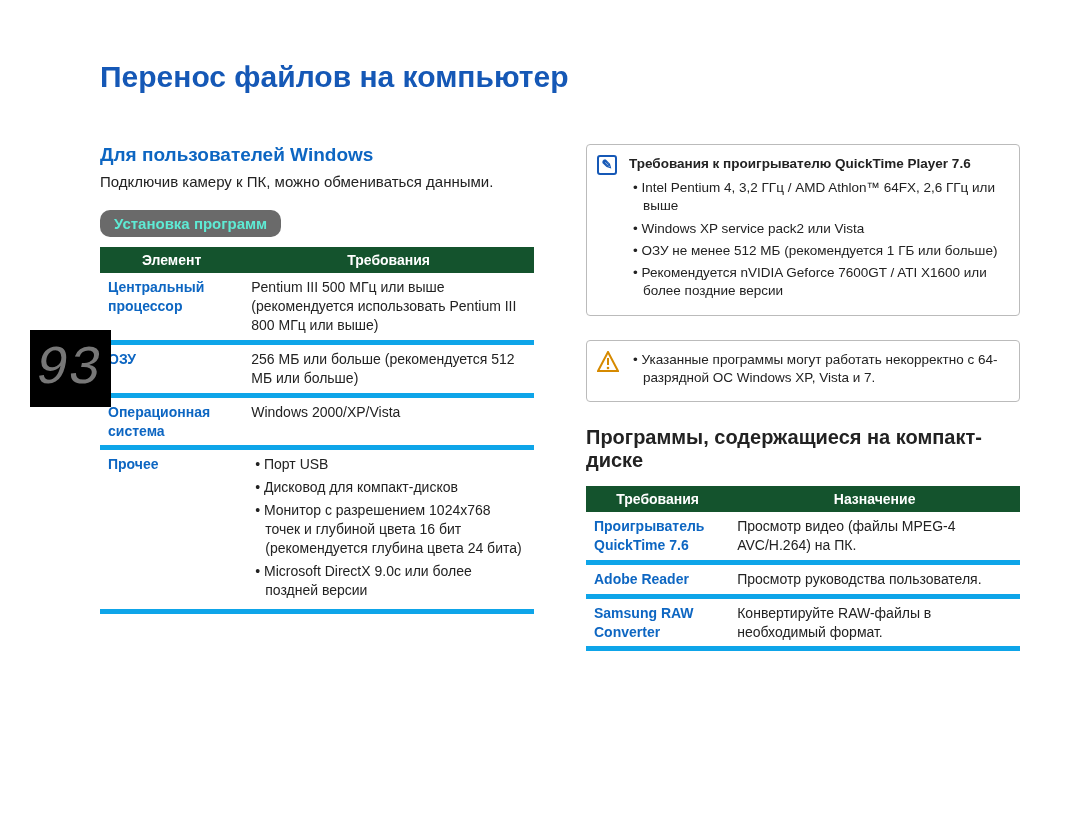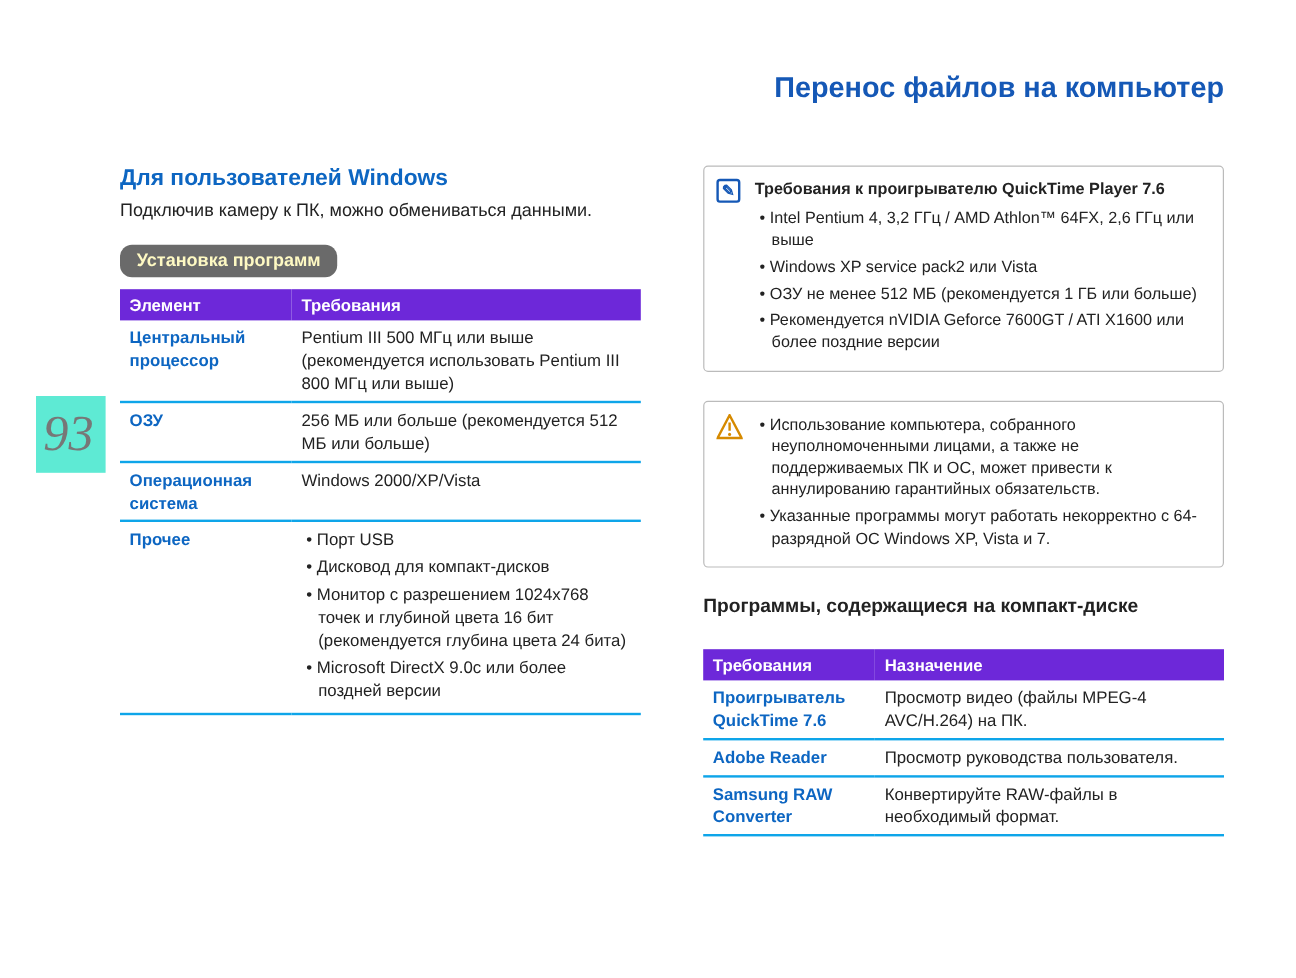--- a/index.html
+++ b/index.html
@@ -1,41 +1,41 @@
 <!DOCTYPE html>
 <html><head>
 <meta charset="utf-8">
 <style>
   * { box-sizing: border-box; margin: 0; padding: 0; }
   html, body { width: 1080px; height: 815px; background: #fff; font-family: Arial, Helvetica, sans-serif; color: #222; }
   .page { position: relative; width: 1080px; height: 815px; padding: 60px 60px 20px 100px; }
   .page-number {
     position: absolute; left: 30px; top: 330px;
-    font-style: italic; font-size: 42px; color: #777;
-    font-family: Liberation Serif, serif;
-    background: #5eead4; padding: 8px 10px 8px 6px;
+    font-style: italic; font-size: 54px; color: #777;
+    font-family: Liberation Mono, monospace;
+    background: #000000; padding: 8px 10px 8px 6px;
   }
-  .page-title { color: #1558b6; font-size: 24px; font-weight: bold; margin-bottom: 50px; text-align: right; }
+  .page-title { color: #1558b6; font-size: 30px; font-weight: bold; margin-bottom: 50px; }
   .columns { display: flex; gap: 52px; }
   .col { flex: 1; min-width: 0; }
   .section-heading { color: #0d66c2; font-size: 19px; font-weight: bold; margin-bottom: 6px; }
   .body-text { font-size: 15px; line-height: 1.35; margin-bottom: 18px; }
   .chip {
-    display: inline-block; background: #6a6a6a; color: #fef9c3;
+    display: inline-block; background: #6a6a6a; color: #5eead4;
     padding: 5px 14px; border-radius: 10px; font-size: 15px;
     font-weight: bold; margin-bottom: 10px;
   }
   .sub-heading { font-size: 16px; font-weight: bold; margin: 6px 0 10px; }
   table { border-collapse: collapse; width: 100%; font-size: 14px; }
   th {
-    background: #6d28d9; color: #fff; text-align: left;
+    background: #14532d; color: #fff; text-align: center;
     padding: 5px 8px; font-weight: bold; font-size: 14px;
   }
   td {
-    border-bottom: 2px solid #0ea5e9; padding: 5px 8px; vertical-align: top;
+    border-bottom: 5px solid #0ea5e9; padding: 5px 8px; vertical-align: top;
     line-height: 1.35;
   }
   td.label-cell { color: #0d66c2; font-weight: bold; width: 33%; }
   ul.bullets { list-style: none; padding-left: 0; margin: 0; }
   ul.bullets > li { padding-left: 14px; text-indent: -10px; margin-bottom: 4px; }
   ul.bullets > li::before { content: "•  "; }
   .note-box {
     border: 1px solid #bbb; border-radius: 4px; padding: 10px 12px 10px 42px;
     position: relative; font-size: 13.5px; line-height: 1.35; margin-bottom: 24px;
   }
@@ -44,21 +44,21 @@
     border: 2px solid #1558b6; border-radius: 3px; display: flex;
     align-items: center; justify-content: center; color: #1558b6;
     font-size: 13px; font-weight: bold;
   }
   .note-icon.warn {
     border-radius: 0; border: none; width: 22px; height: 22px;
   }
   .note-icon.warn svg { display: block; }
   .note-title { font-weight: bold; margin-bottom: 6px; }
   .note-box ul.bullets > li { font-size: 13.5px; }
-  .col2-sub-heading { font-size: 16px; font-weight: bold; margin: 18px 0 26px; }
+  .col2-sub-heading { font-size: 20px; font-weight: bold; margin: 18px 0 14px; }
 </style>
 </head>
 <body>
 
 <div class="page">
   <div class="page-number">93</div>
   <h1 class="page-title">Перенос файлов на компьютер</h1>
 
   <div class="columns">
 
@@ -118,21 +118,20 @@
 
       <div class="note-box">
         <div class="note-icon warn">
           <svg width="22" height="22" viewBox="0 0 22 22">
             <polygon points="11,1 21,20 1,20" fill="none" stroke="#d68a00" stroke-width="2"></polygon>
             <line x1="11" y1="7" x2="11" y2="14" stroke="#d68a00" stroke-width="2"></line>
             <circle cx="11" cy="17" r="1.3" fill="#d68a00"></circle>
           </svg>
         </div>
         <ul class="bullets">
-          <li>Использование компьютера, собранного неуполномоченными лицами, а также не поддерживаемых ПК и ОС, может привести к аннулированию гарантийных обязательств.</li>
           <li>Указанные программы могут работать некорректно с 64-разрядной ОС Windows XP, Vista и 7.</li>
         </ul>
       </div>
 
       <div class="col2-sub-heading">Программы, содержащиеся на компакт-диске</div>
 
       <table>
         <thead>
           <tr>
             <th>Требования</th>

